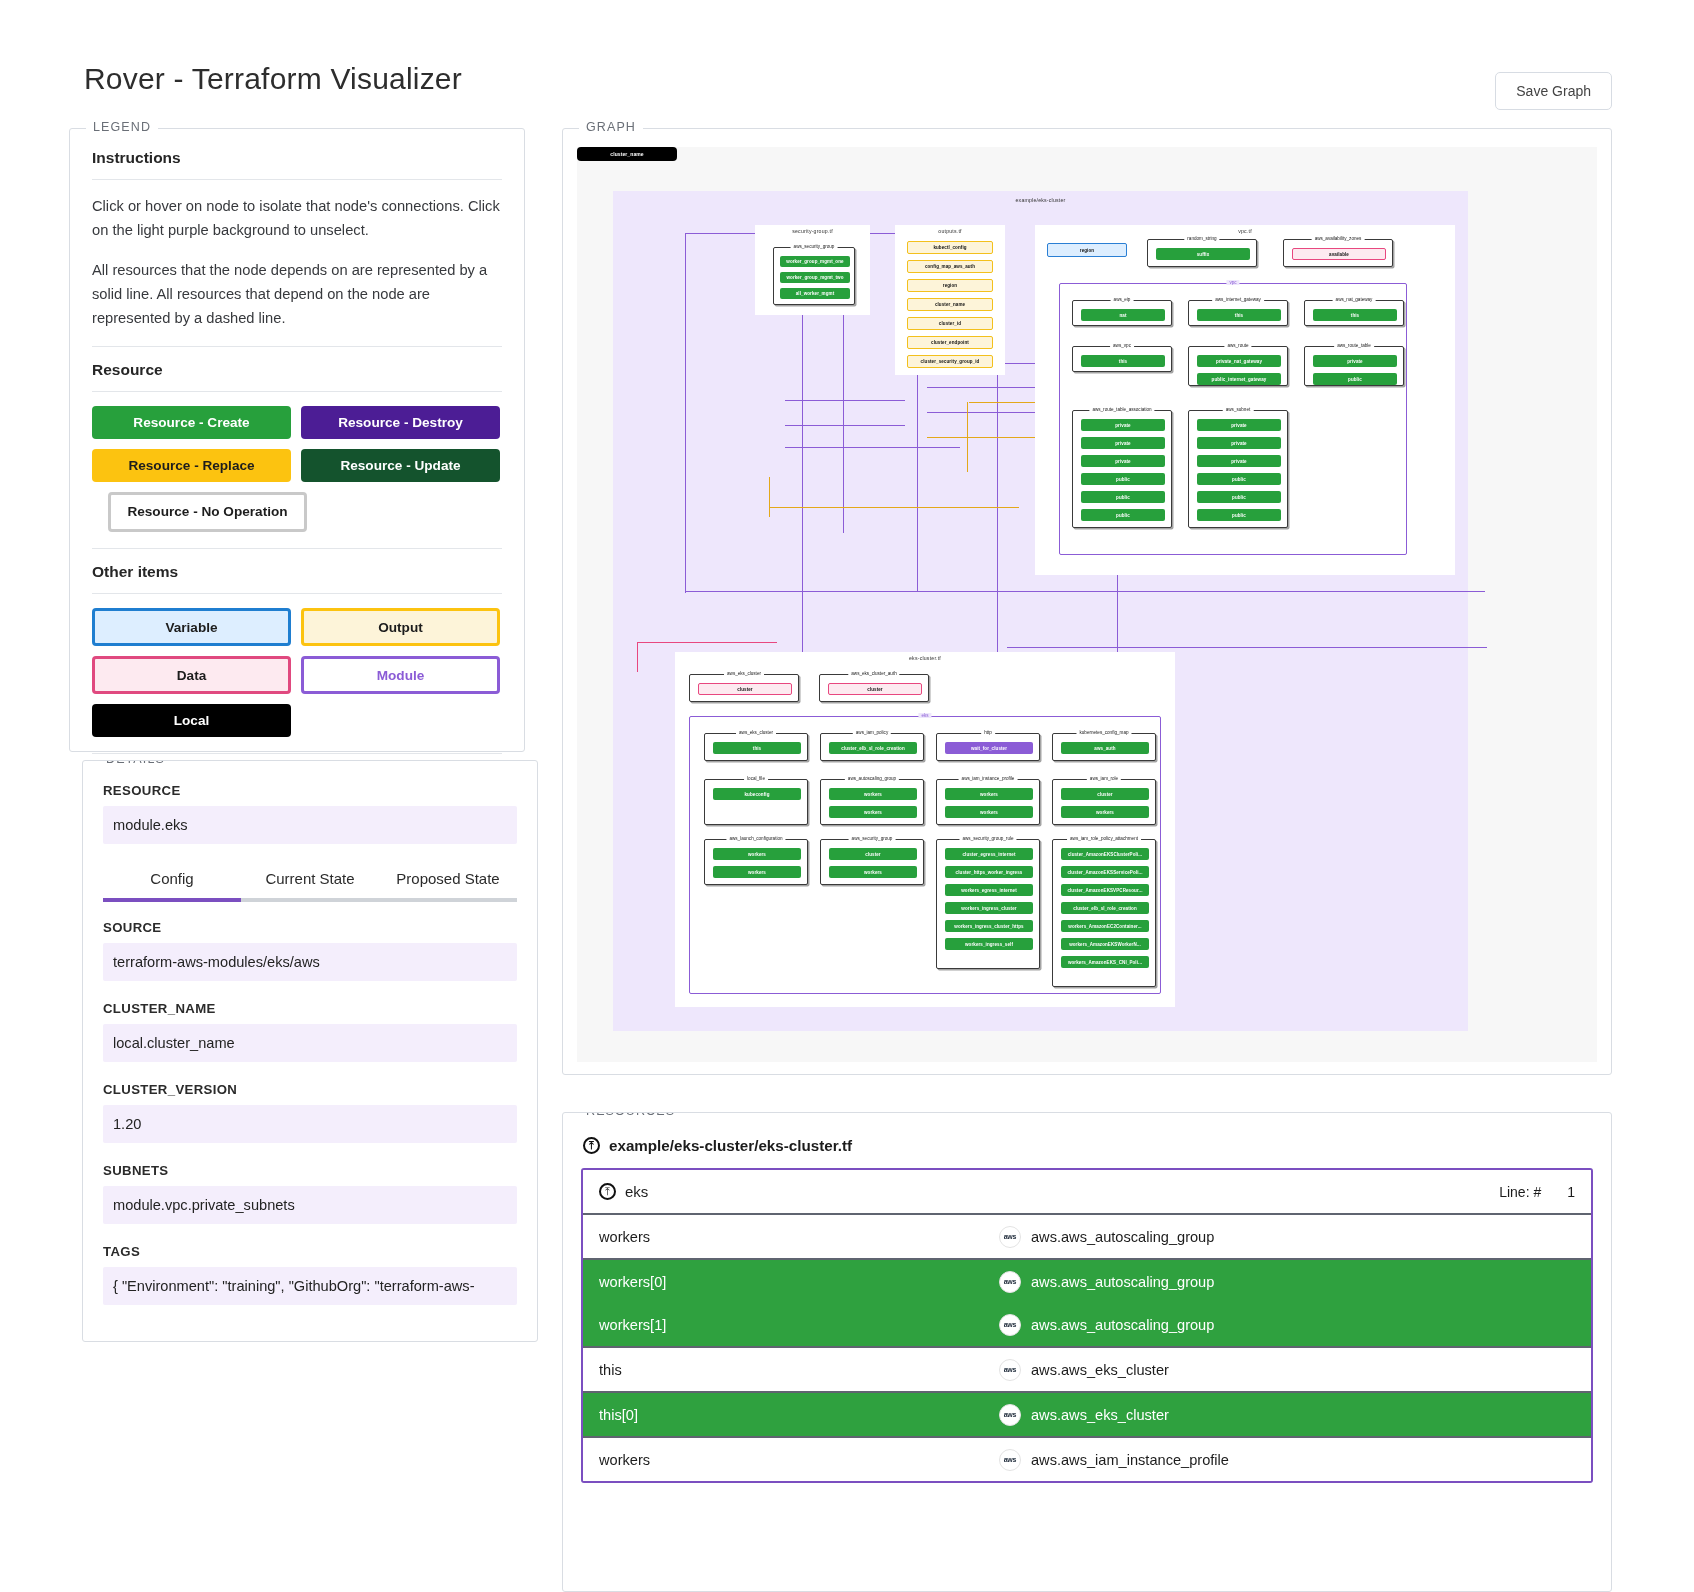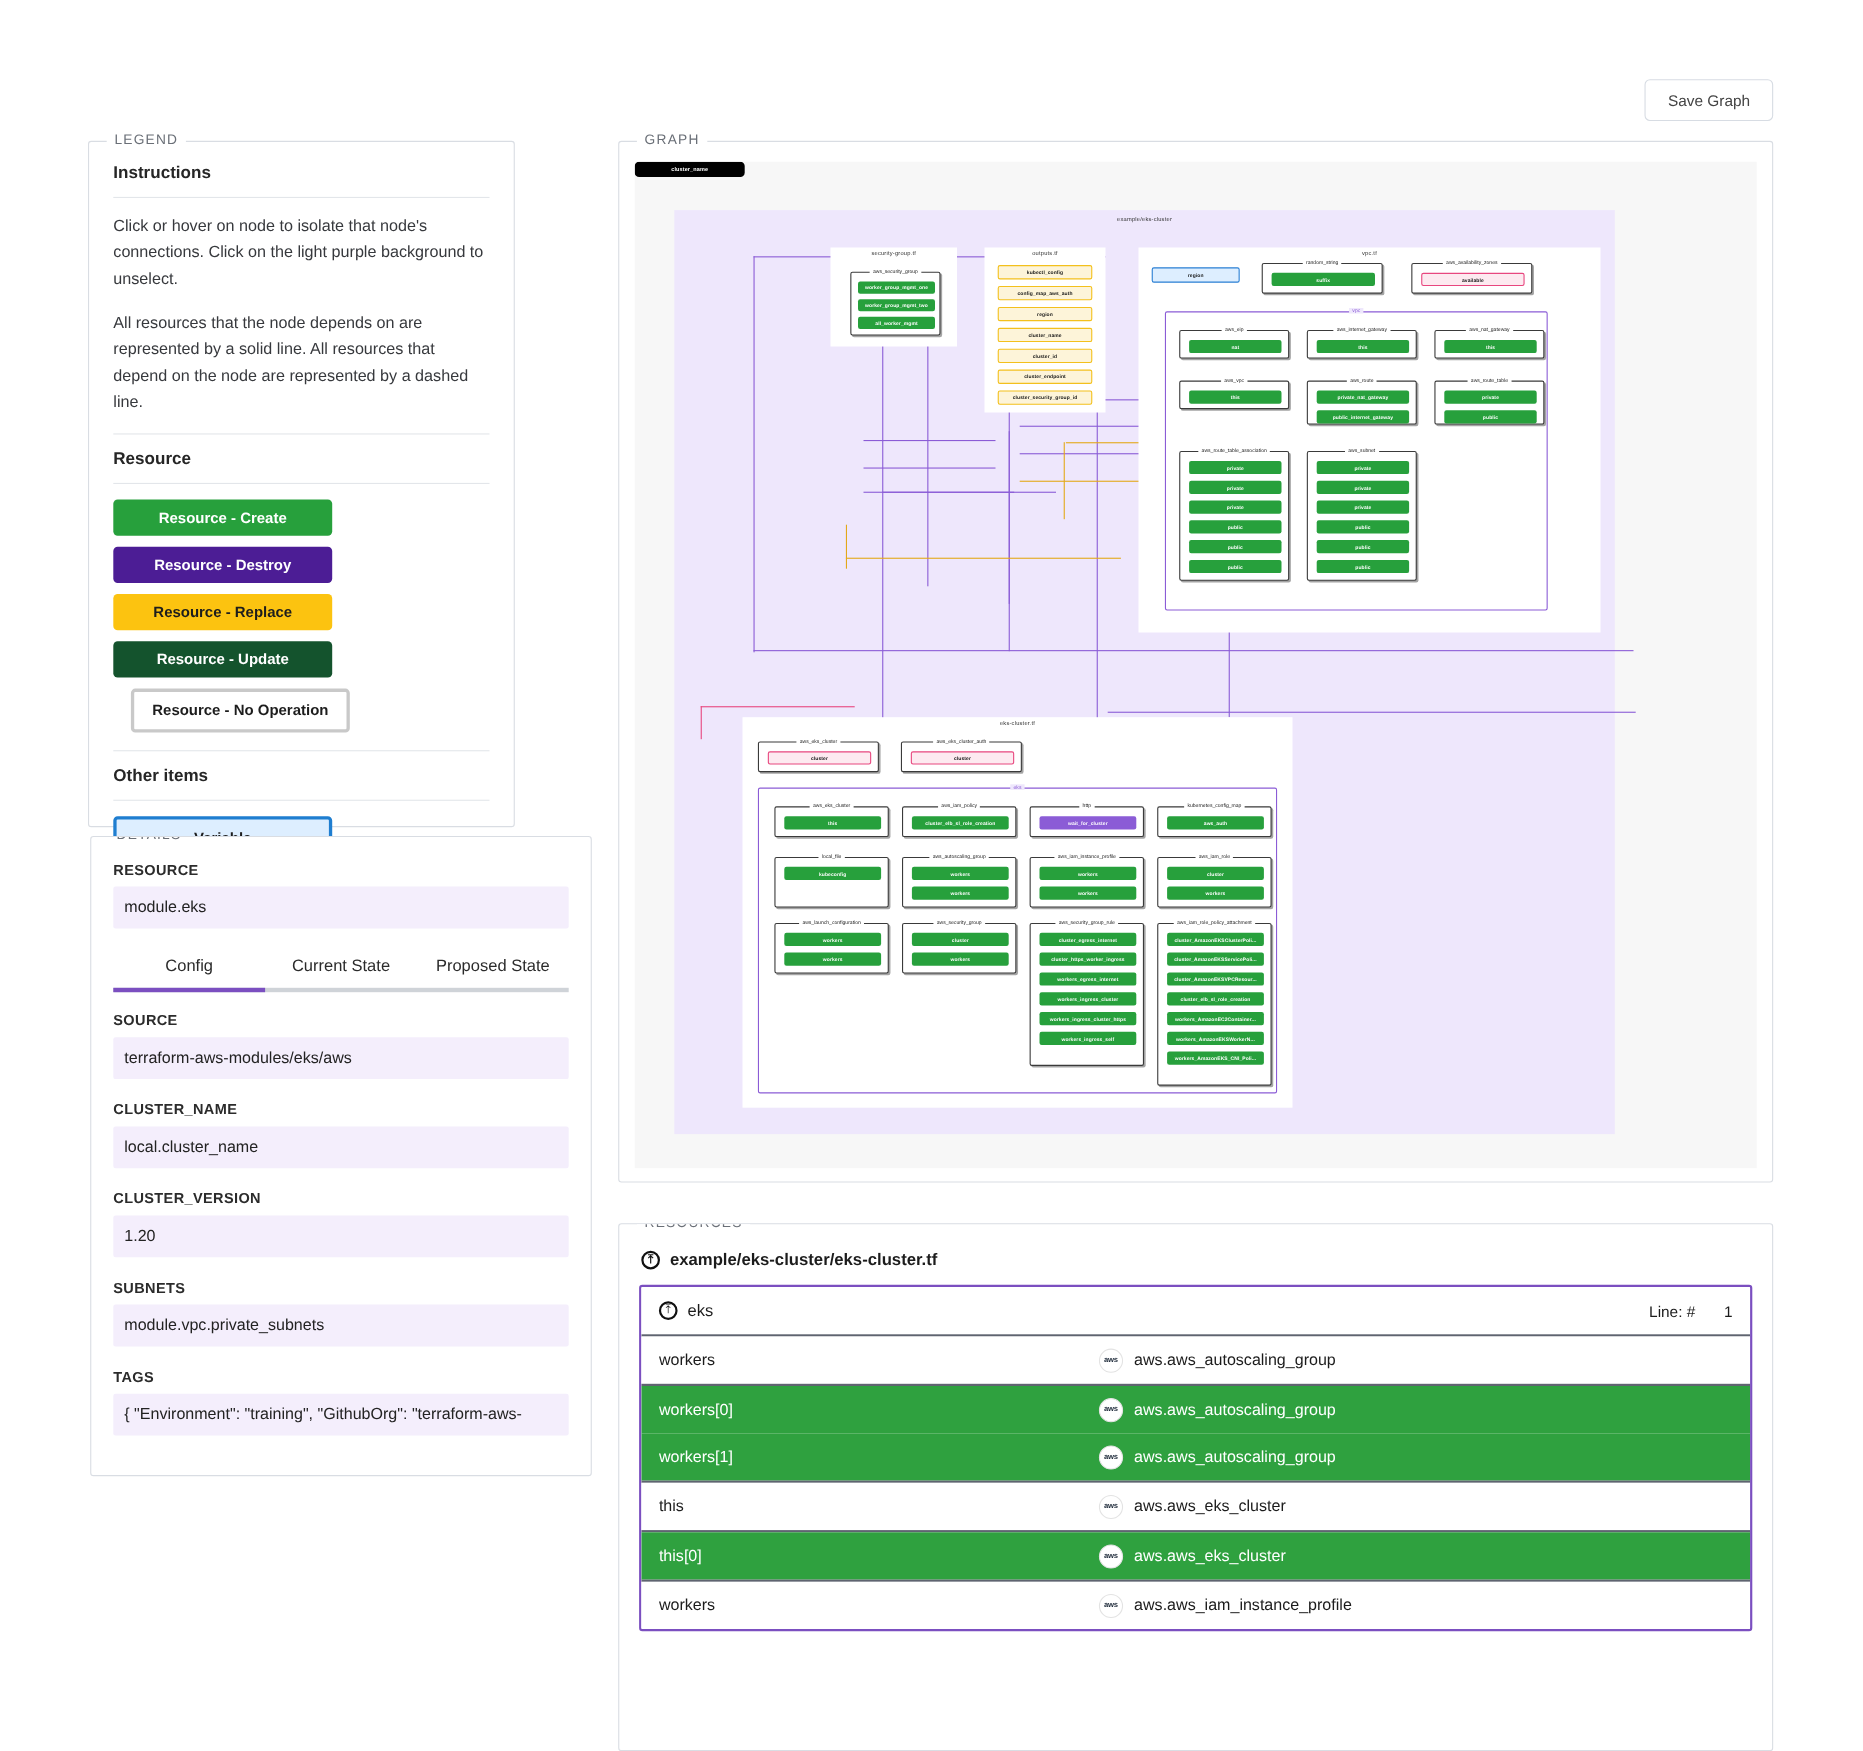--- a/index.html
+++ b/index.html
@@ -36,21 +36,21 @@
     background: #fff;
   }
   .panel-legend {
     position: absolute; top: -9px; left: 16px;
     background: #fff; padding: 0 7px;
     font-size: 12.5px; letter-spacing: 1.1px; color: #6a6f77;
     font-weight: 400;
   }
 
   
-  #legend-panel { left: 80px; top: 128px; width: 388px; height: 624px; }
+  #legend-panel { left: 69px; top: 128px; width: 456px; height: 624px; }
   .legend-inner { padding: 18px 22px 10px 22px; }
   .sec-title { font-size: 15.5px; font-weight: 700; color: #262626; margin: 2px 0 12px 0; }
   .hr { height: 1px; background: #e3e6ea; margin: 0 0 14px 0; }
   .instr-p { font-size: 14.7px; line-height: 24px; color: #37393d; margin: 0 0 16px 0; }
   .legend-grid { display: flex; flex-wrap: wrap; gap: 10px 10px; margin-bottom: 16px; }
   .chip {
     width: 199px; height: 33px; line-height: 33px; text-align: center;
     font-size: 13.6px; font-weight: 700; border-radius: 4px;
   }
   .chip.thick { height: 38px; line-height: 34px; border-width: 3px; border-style: solid; }
@@ -155,20 +155,21 @@
     font-size: 7px; font-weight: 700; color: #232f3e; border: 1px solid #e3e3e3;
     flex: 0 0 auto; letter-spacing: -.2px;
   }
 </style>
 </head>
 <body>
 
 <div class="page">
 
   <div class="header">
+    <div class="app-title">Rover - Terraform Visualizer</div>
     <button class="save-btn">Save Graph</button>
   </div>
 
   <div class="panel" id="legend-panel">
     <div class="panel-legend">LEGEND</div>
     <div class="legend-inner">
       <div class="sec-title">Instructions</div>
       <div class="hr"></div>
       <p class="instr-p">Click or hover on node to isolate that node's connections. Click on the light purple background to unselect.</p>
       <p class="instr-p">All resources that the node depends on are represented by a solid line. All resources that depend on the node are represented by a dashed line.</p>

